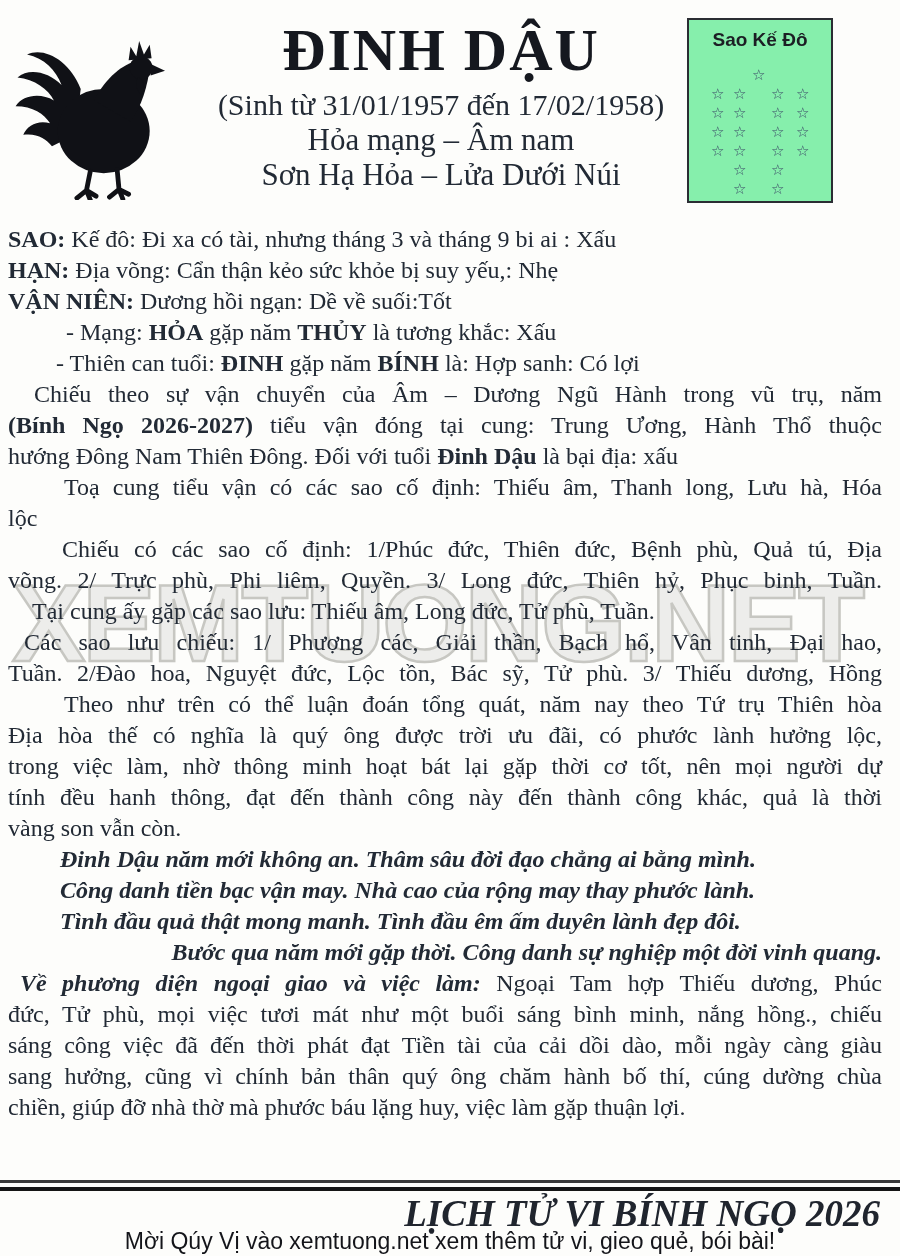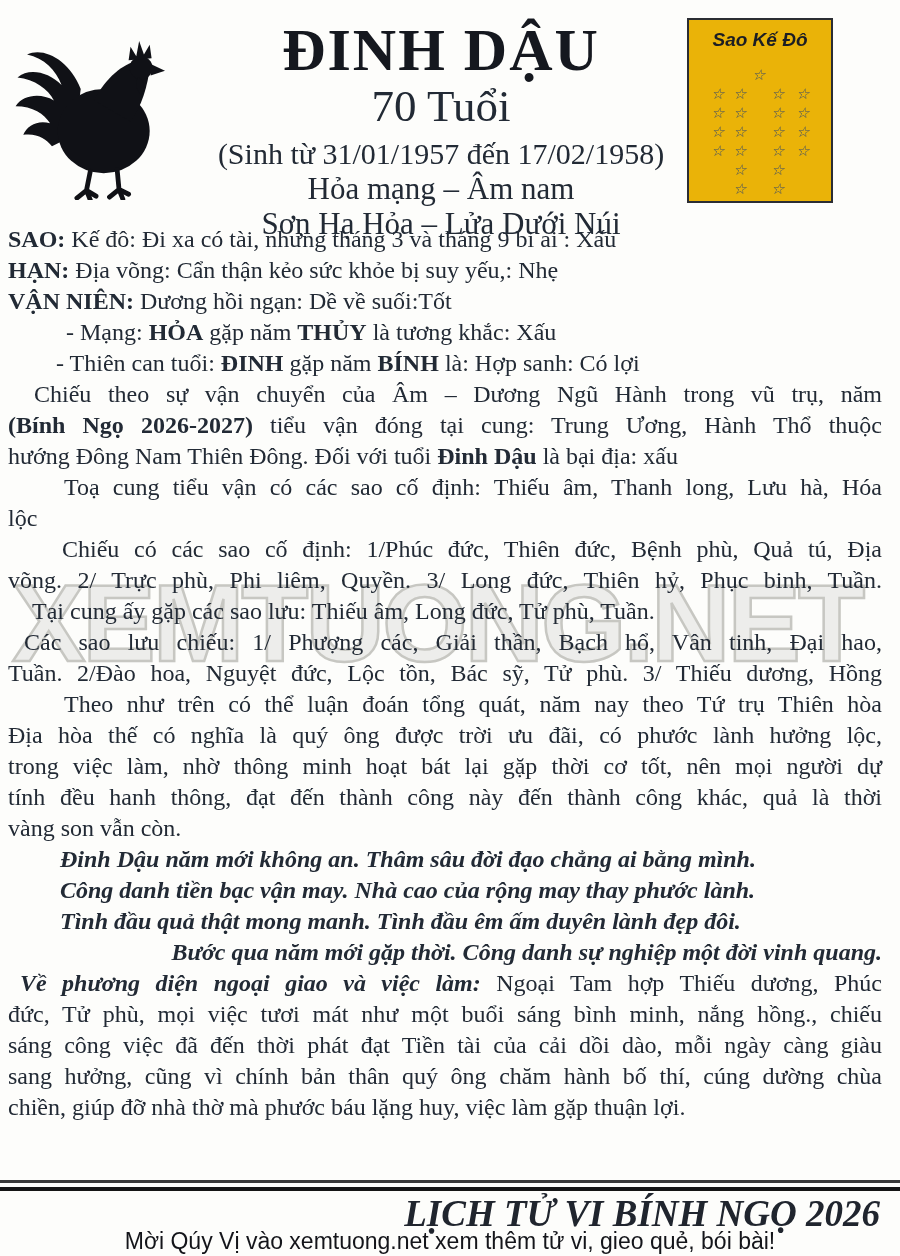--- a/index.html
+++ b/index.html
@@ -10,21 +10,21 @@
   .rooster{position:absolute;left:6px;top:18px;z-index:1;}
   .header{position:absolute;left:195px;top:20px;width:492px;text-align:center;z-index:1;}
   .title{font-size:60px;font-weight:bold;letter-spacing:2px;line-height:1;color:#15181f;margin:0;}
   .age{font-size:45px;margin-top:4px;line-height:1;}
   .birth{font-size:30px;margin-top:8px;line-height:1.1;}
   .menh{font-size:31px;margin-top:3px;line-height:1.05;}
   .napam{font-size:31px;margin-top:2px;line-height:1.05;}
 
   
   .star-box{position:absolute;left:687px;top:18px;width:142px;height:181px;
-            border:2px solid #2b2d33;background:#eab308;z-index:1;font-style:italic;}
+            border:2px solid #2b2d33;background:#86efac;z-index:1;}
   .star-box-title{margin-top:9px;text-align:center;font-family:"Liberation Sans","DejaVu Sans",sans-serif;
                   font-weight:bold;font-size:19px;color:#1c1e24;}
   .star-grid{position:absolute;left:0;top:0;right:0;bottom:0;}
   .star{position:absolute;font-size:15px;line-height:15px;color:#3c4c68;}
 
   
   .watermark{position:absolute;left:12px;top:568px;z-index:0;
              font-family:"Liberation Sans","DejaVu Sans",sans-serif;font-weight:bold;
              font-size:110px;letter-spacing:-3px;line-height:1;
              color:#ededeb;-webkit-text-stroke:2.5px #c7c7c2;white-space:nowrap;}
@@ -61,21 +61,20 @@
       <path d="M138,62 C144,64 146,74 141,80 C136,76 134,66 138,62 Z"></path>
     </g>
     <g stroke="#101116" stroke-width="5" fill="none" stroke-linecap="round">
       <path d="M88,160 L84,180 M84,180 L74,188 M84,180 L88,190 M84,180 L94,186"></path>
       <path d="M116,158 L118,179 M118,179 L108,187 M118,179 L122,189 M118,179 L128,184"></path>
     </g>
   </svg>
 
   <div class="header">
     <div class="title">ĐINH DẬU</div>
-    <div class="age">70 Tuổi</div>
     <div class="birth">(Sinh từ 31/01/1957 đến 17/02/1958)</div>
     <div class="menh">Hỏa mạng – Âm nam</div>
     <div class="napam">Sơn Hạ Hỏa – Lửa Dưới Núi</div>
   </div>
 
   <div class="star-box">
     <div class="star-box-title">Sao Kế Đô</div>
     <div class="star-grid">
         <span class="star" style="left: 63px; top: 48px;">☆</span>
         <span class="star" style="left: 22px; top: 67px;">☆</span>

